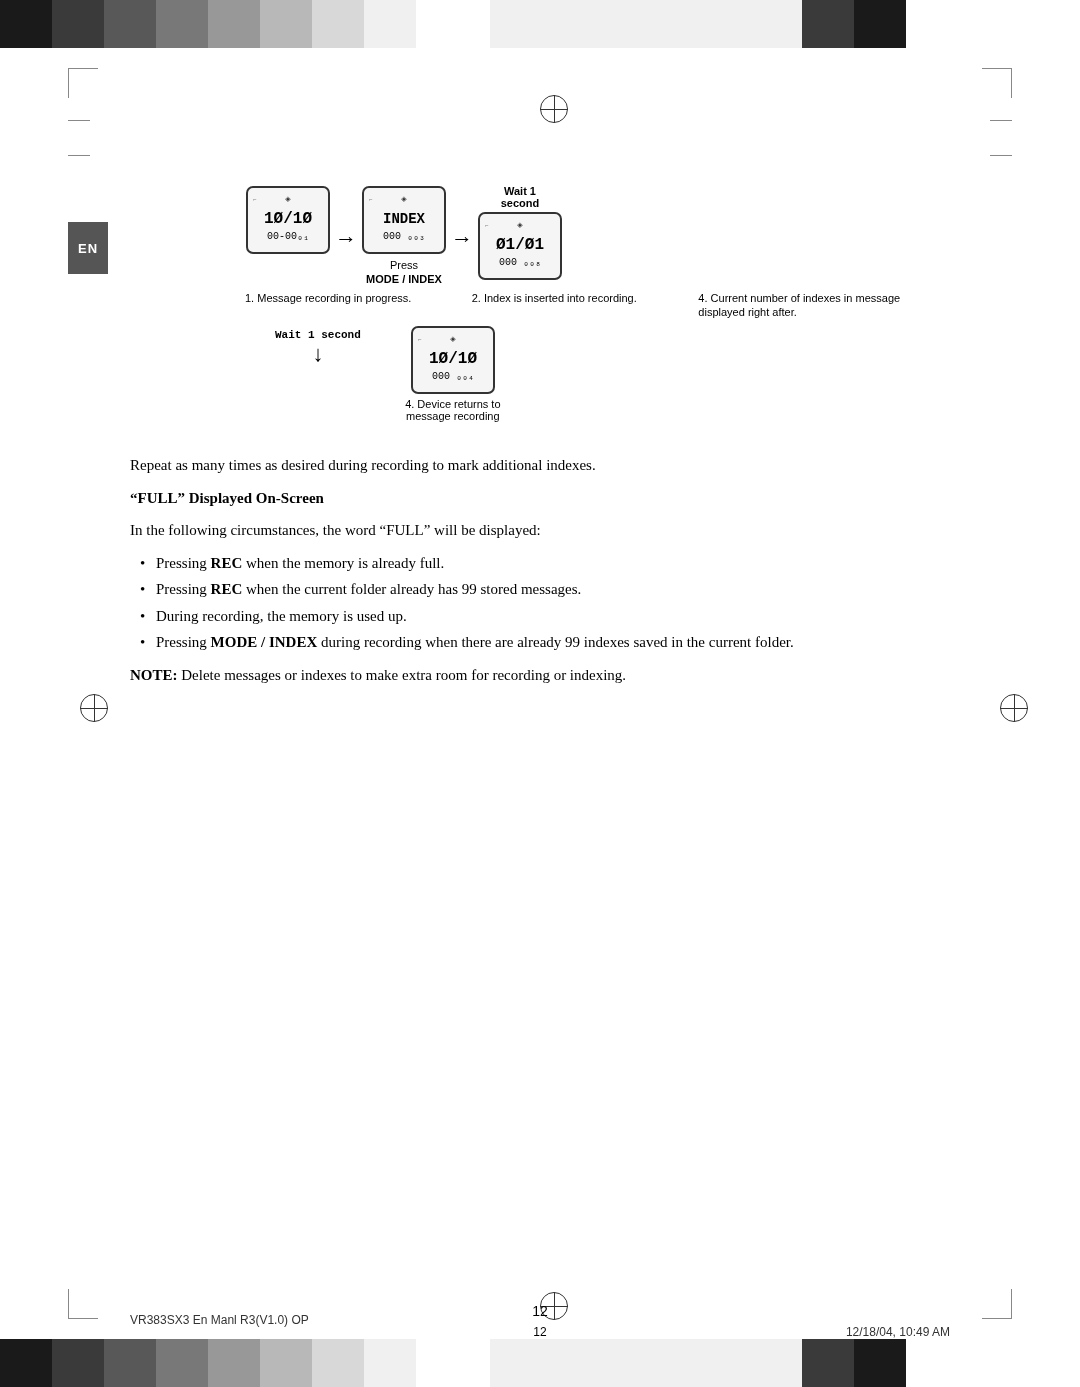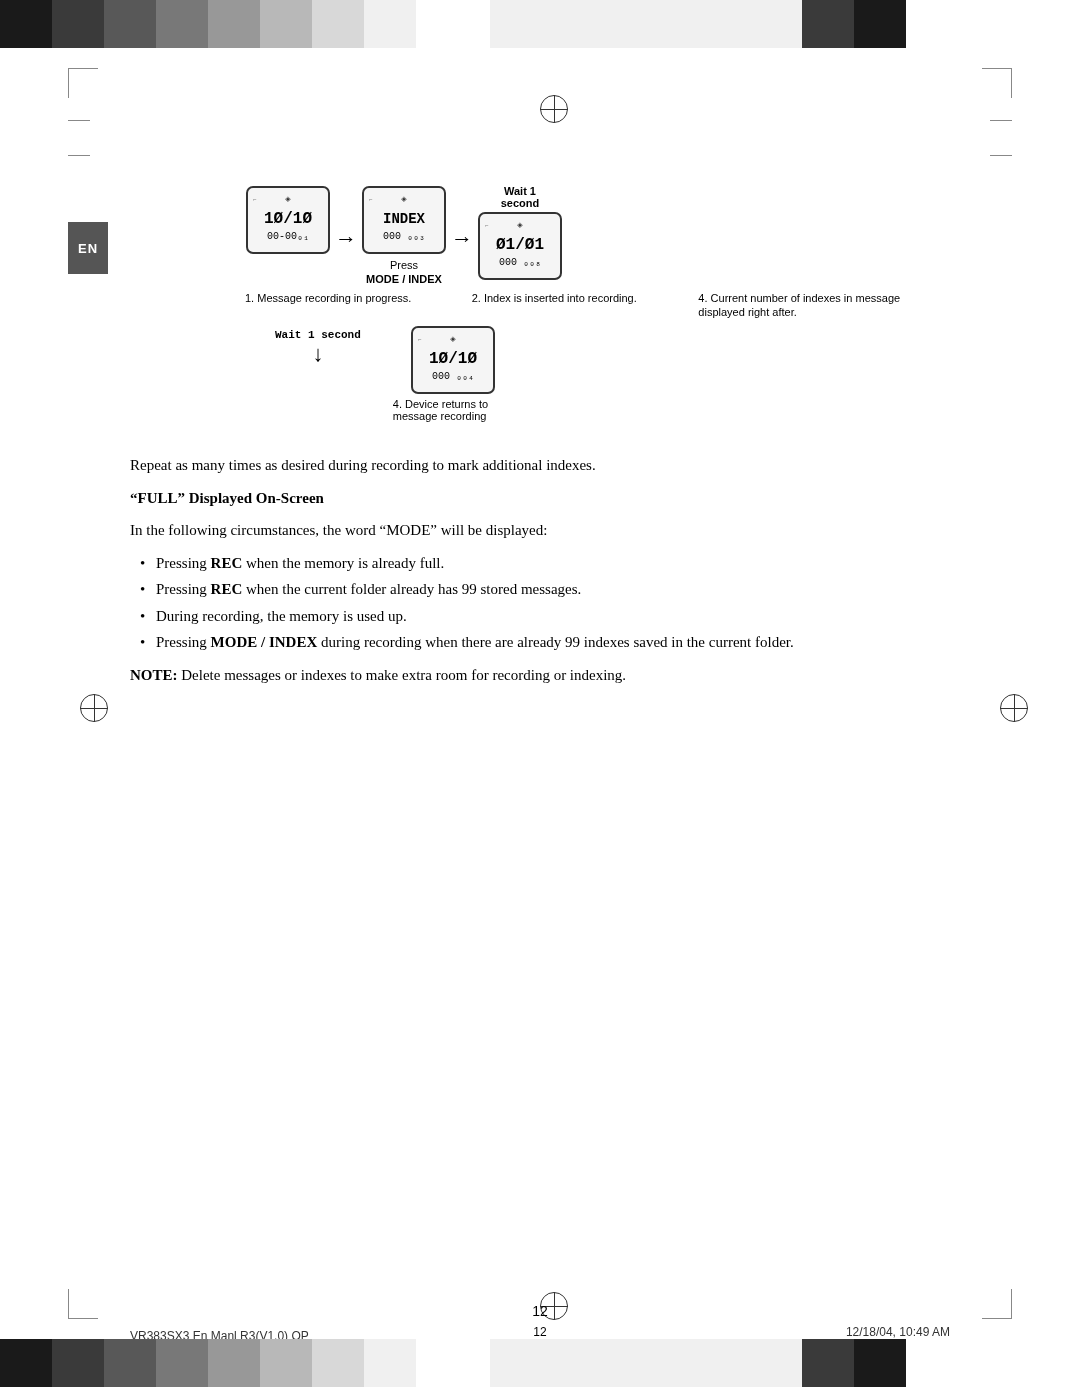--- a/index.html
+++ b/index.html
@@ -185,21 +185,21 @@
       position: absolute;
       bottom: 68px;
       left: 50%;
       transform: translateX(-50%);
       font-size: 14px;
     }
 
     
     .footer-left {
       position: absolute;
-      bottom: 44px;
+      bottom: 60px;
       left: 130px;
       font-size: 12px;
       color: #333;
     }
 
     .footer-center {
       position: absolute;
       bottom: 48px;
       left: 50%;
       transform: translateX(-50%);
@@ -415,35 +415,35 @@
           </div>
 
           <div style="display:flex; flex-direction:column; align-items:center; margin-left:20px;">
             <svg class="dev-svg" viewBox="0 0 86 70">
               <rect x="2" y="2" width="82" height="66" rx="6" ry="6" fill="#f5f5f5" stroke="#333" stroke-width="2"></rect>
               <text x="43" y="16" text-anchor="middle" font-size="7" fill="#333" font-family="Arial">◈</text>
               <text x="8" y="16" text-anchor="start" font-size="6" fill="#888" font-family="Arial">⌐</text>
               <text x="43" y="38" text-anchor="middle" font-size="16" fill="#000" font-family="Courier New" font-weight="bold">1Ø/1Ø</text>
               <text x="43" y="54" text-anchor="middle" font-size="10" fill="#000" font-family="Courier New">000 ₀₀₄</text>
             </svg>
-            <div style="font-size:11px; margin-top:3px; text-align:left; max-width:120px;">4. Device returns to message recording</div>
+            <div style="font-size:11px; margin-top:3px; text-align:center; max-width:120px;">4. Device returns to message recording</div>
           </div>
         </div>
       </div>
 
     </div>
   </div>
 
   <div class="text-section">
 
     <p>Repeat as many times as desired during recording to mark additional indexes.</p>
 
     <p class="section-title">“FULL” Displayed On-Screen</p>
 
-    <p>In the following circumstances, the word “MODE” will be displayed:</p>
+    <p>In the following circumstances, the word “FULL” will be displayed:</p>
 
     <ul class="bullet-list" id="bullet-list">
     <li>Pressing <strong>REC</strong> when the memory is already full.</li>
         <li>Pressing <strong>REC</strong> when the current folder already has 99 stored messages.</li>
         <li>During recording, the memory is used up.</li>
         <li>Pressing <strong>MODE / INDEX</strong> during recording when there are already 99 indexes saved in the current folder.</li>
       </ul>
 
     <p class="note-text">
       <strong>NOTE:</strong>

